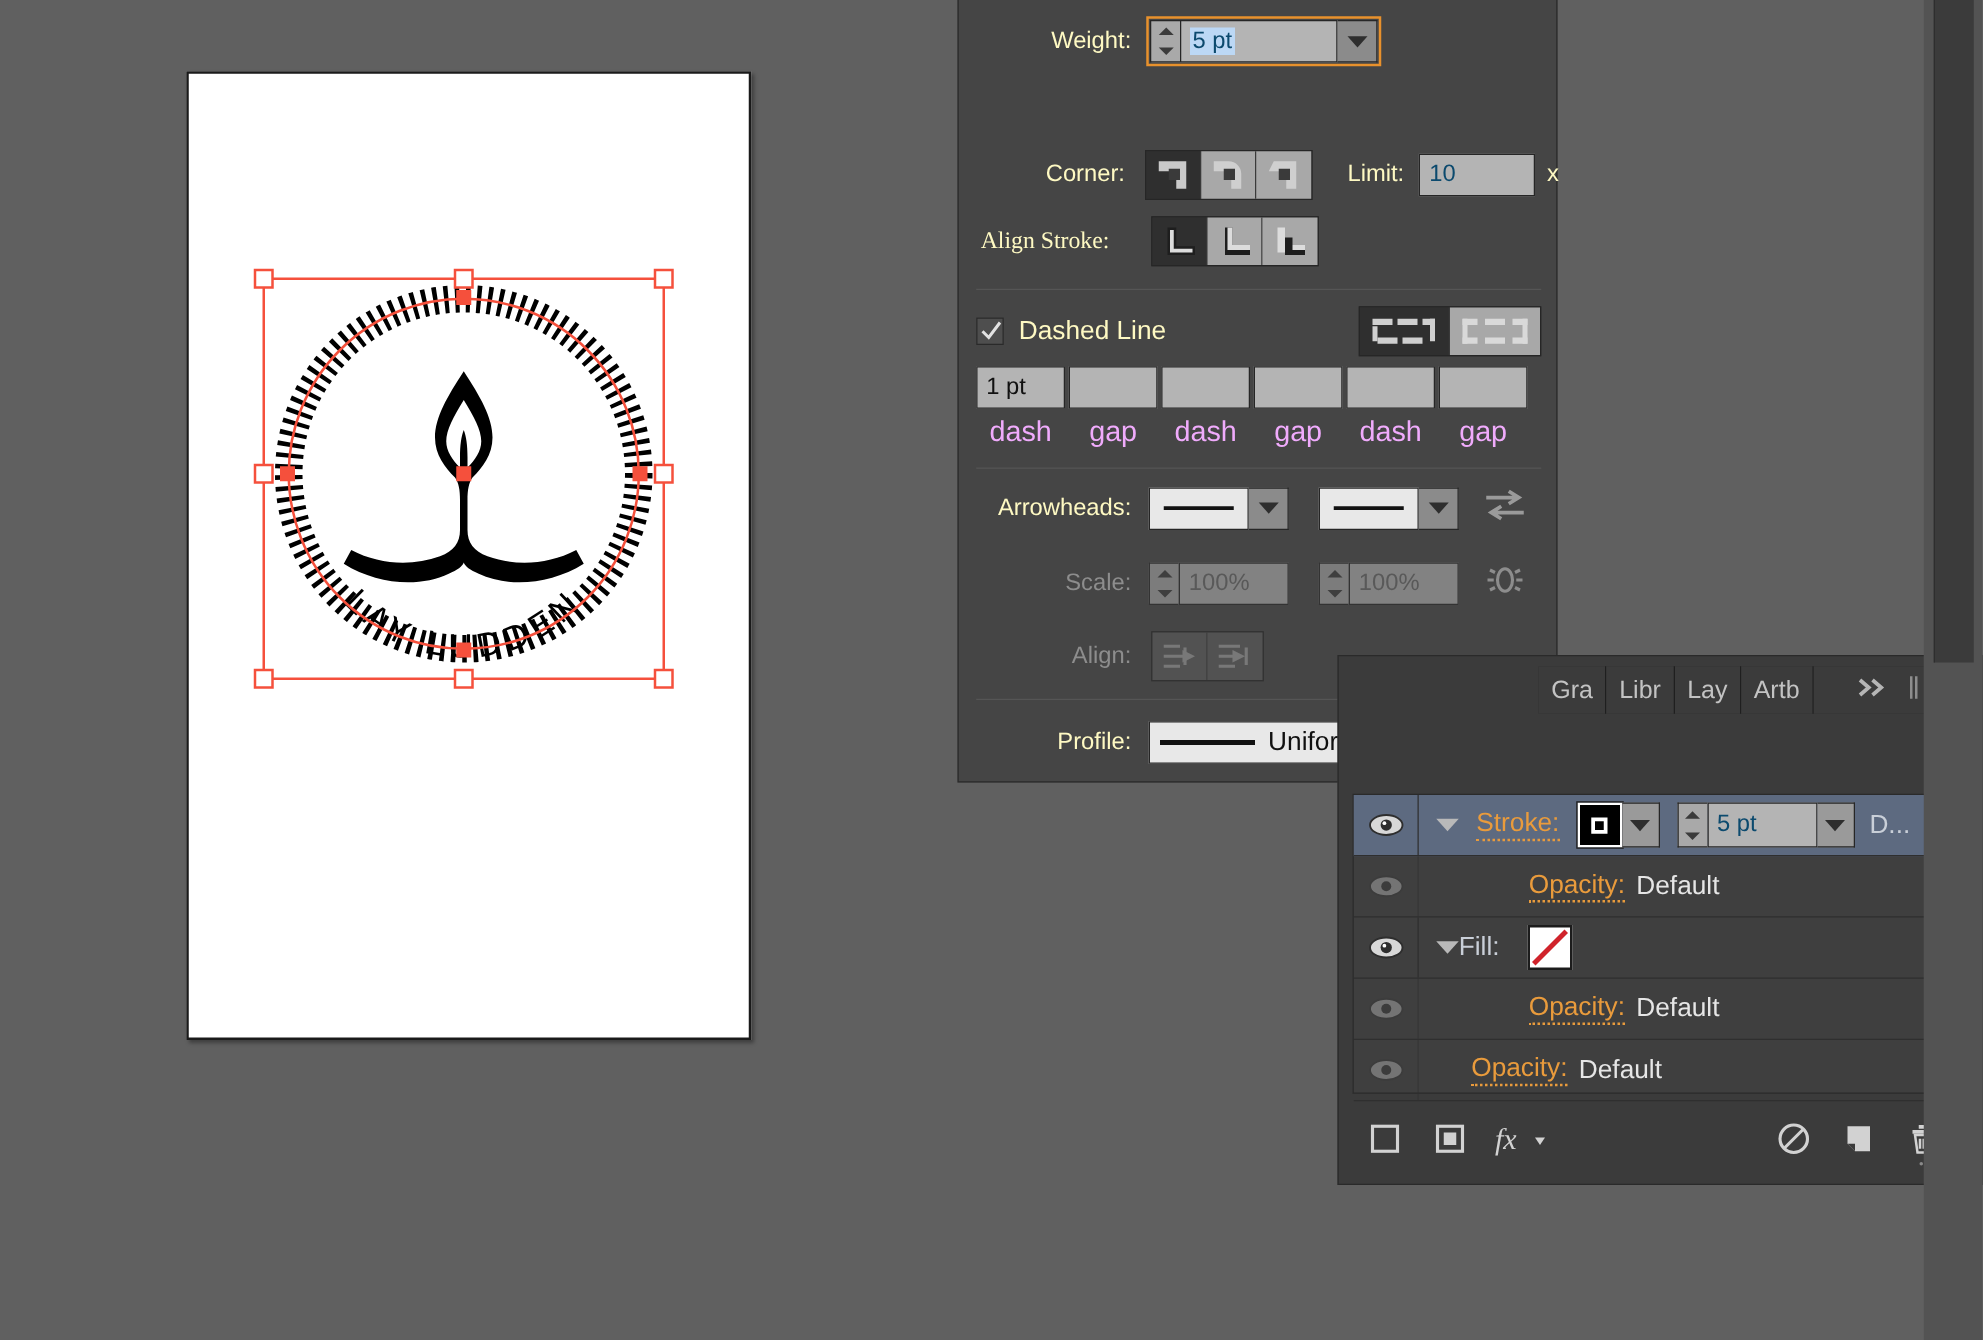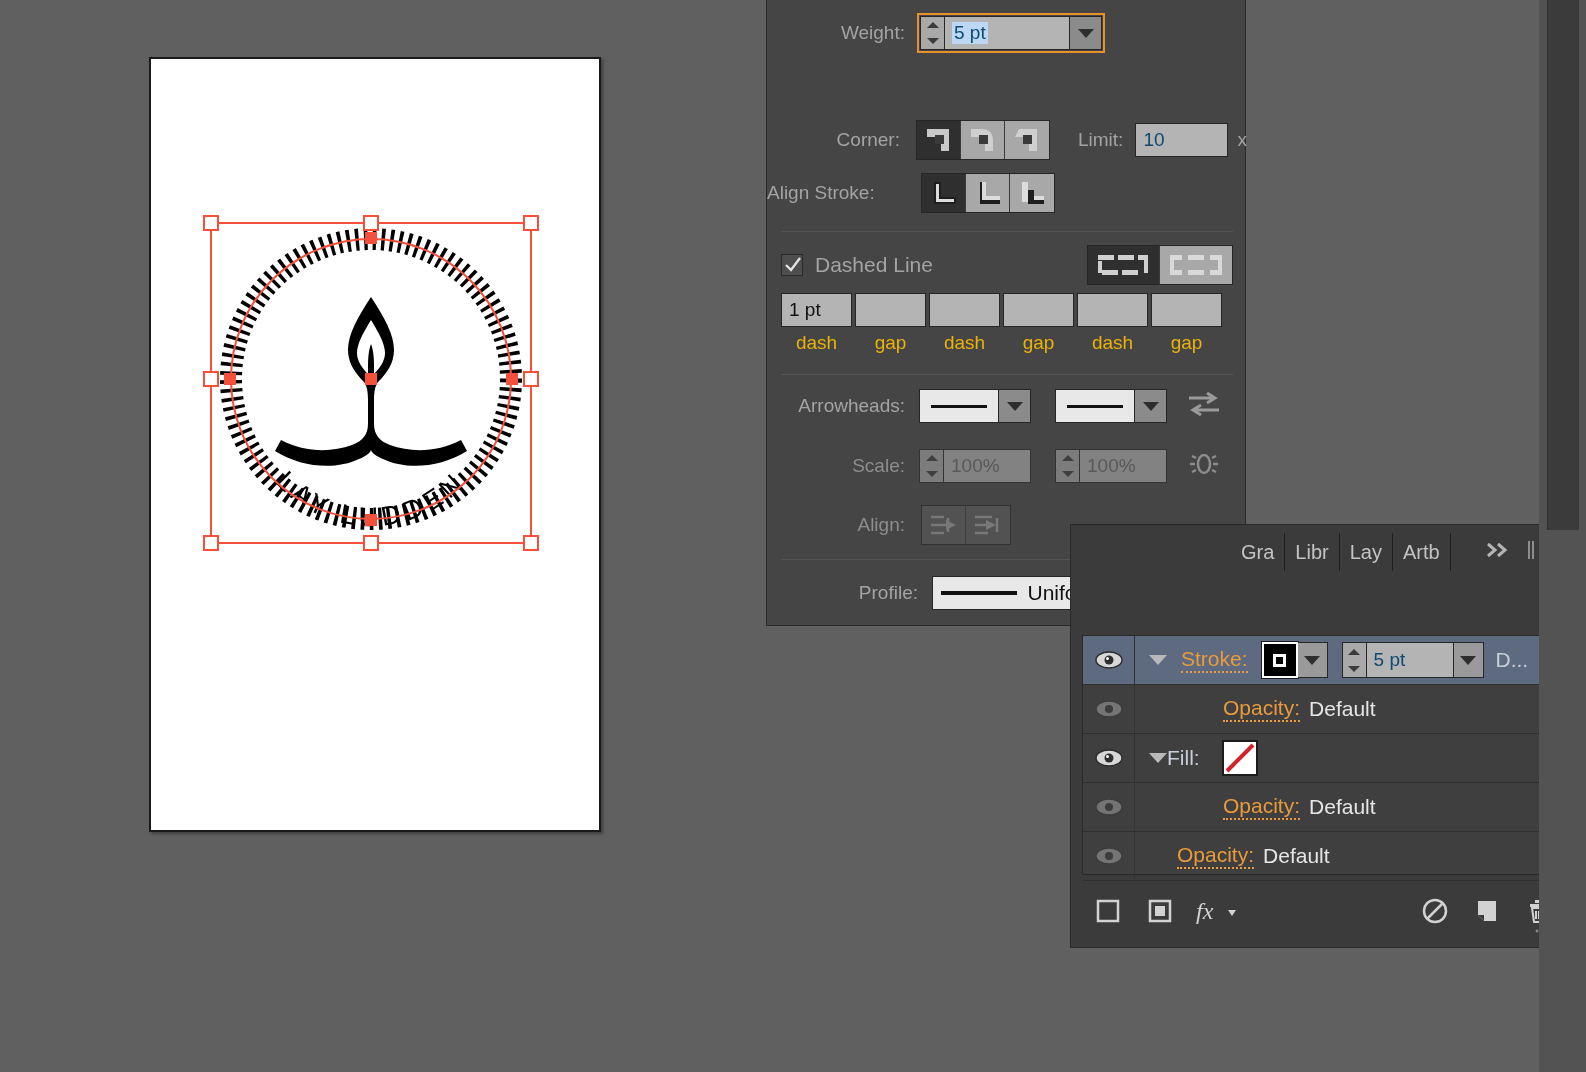--- a/index.html
+++ b/index.html
@@ -18,21 +18,21 @@
     box-shadow:2px 2px 3px rgba(0,0,0,.35);
   }
   .art{ position:absolute; left:208px; top:216px; width:326px; height:326px; }
   .art svg{ display:block; width:326px; height:326px; overflow:visible; }
 
   
   .panel{
     position:absolute; background:#454545;
     border:1px solid #2a2a2a;
   }
-  .lbl{ color:#a3a3a3; font-size:19px; }
+  .lbl{ color:#fef9c3; font-size:19px; }
   .lbl.dim{ color:#8d8d8d;padding-left:16px; }
   .row{ display:flex; align-items:center; }
 
   
   .field{
     background:#b4b4b4; border:1px solid #262626; color:#0c4a6e;
     font-size:19px; height:34px; display:flex; align-items:center;
     padding:0 7px;
   }
   .spin{
@@ -64,21 +64,21 @@
   .sep{ height:1px; background:#555; }
 
   
   #strokePanel{ left:766px; top:-2px; width:480px; height:628px; background:#454545; }
   #strokePanel .inner{ position:absolute; inset:0; }
 
   .srow{ position:absolute; display:flex; align-items:center; }
 
   
   .dashbox{ width:71px; height:34px; background:#b4b4b4; border:1px solid #262626; font-size:19px; color:#111; display:flex; align-items:center; padding-left:7px;}
-  .dashcap{ width:71px; text-align:center; color:#eab308; font-size:19px; }
+  .dashcap{ width:71px; text-align:center; color:#f0abfc; font-size:23px; }
 
   .chk{ width:22px;height:22px;background:#4e4e4e;border:1px solid #2a2a2a;position:relative; }
   .chk svg{position:absolute;left:2px;top:1px;}
 
   .arrowfield{ width:80px;height:34px;background:#e8e8e8;border:1px solid #262626;display:flex;align-items:center;justify-content:center;}
   .arrowfield .ln{ width:56px;height:3px;background:#111; }
 
   .profilefield{ width:178px;height:34px;background:#e8e8e8;border:1px solid #262626;display:flex;align-items:center;padding:0 8px;gap:10px;}
   .profilefield .ln{ width:88px;height:4px;background:#111; }
   .profilefield span{ font-size:21px;color:#111; }
@@ -233,21 +233,21 @@
           </div>
         </div>
         <div class="lbl" style="margin-left:28px;">Limit:</div>
         <div class="field" style="width:95px;margin-left:12px;">
           <span>10</span>
         </div>
         <div class="lbl" style="margin-left:10px;">x</div>
       </div>
 
       <div class="srow" style="left:0; top:174px; width:480px;">
-        <div style="width:138px;text-align:left;" class="lbl">Align Stroke:</div>
+        <div style="width:138px;text-align:center;font-family:Liberation Serif, serif;" class="lbl">Align Stroke:</div>
         <div class="btngrp" style="margin-left:16px;">
           <div class="tbtn on">
             <svg width="44" height="38">
                 <path d="M12 8 H19 V23 H34 V30 H12 Z" fill="#1e1e1e"></path>
                 <path d="M14 10 H17 V25 H32 V28 H14 Z" fill="#dcdcdc"></path>
               </svg>
           </div>
           <div class="tbtn">
             <svg width="44" height="38">
                 <path d="M14 8 H20 V24 H34 V30 H14 Z" fill="#1e1e1e"></path>
@@ -420,21 +420,21 @@
                   <path d="M31 12 V26"></path>
                 </g>
                 <path d="M20 14 L30 19 L20 24 Z" fill="#9b9b9b"></path>
               </svg>
           </div>
         </div>
       </div>
 
       <div class="sep" style="position:absolute;left:14px;top:560px;width:452px;"></div>
 
-      <div class="srow" style="left:13px; top:576px; width:480px;">
+      <div class="srow" style="left:0; top:576px; width:480px;">
         <div style="width:138px;text-align:right;" class="lbl">Profile:</div>
         <div class="row" style="margin-left:14px;">
           <div class="profilefield">
             <div class="ln"></div>
             <span>Uniform</span>
           </div>
           <div class="dd">
               <i></i>
             </div>
         </div>

